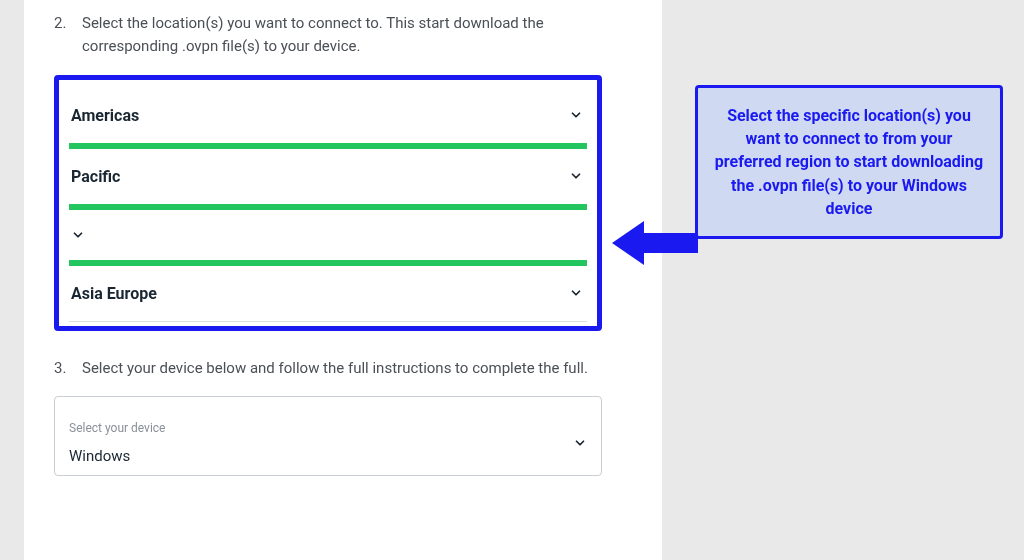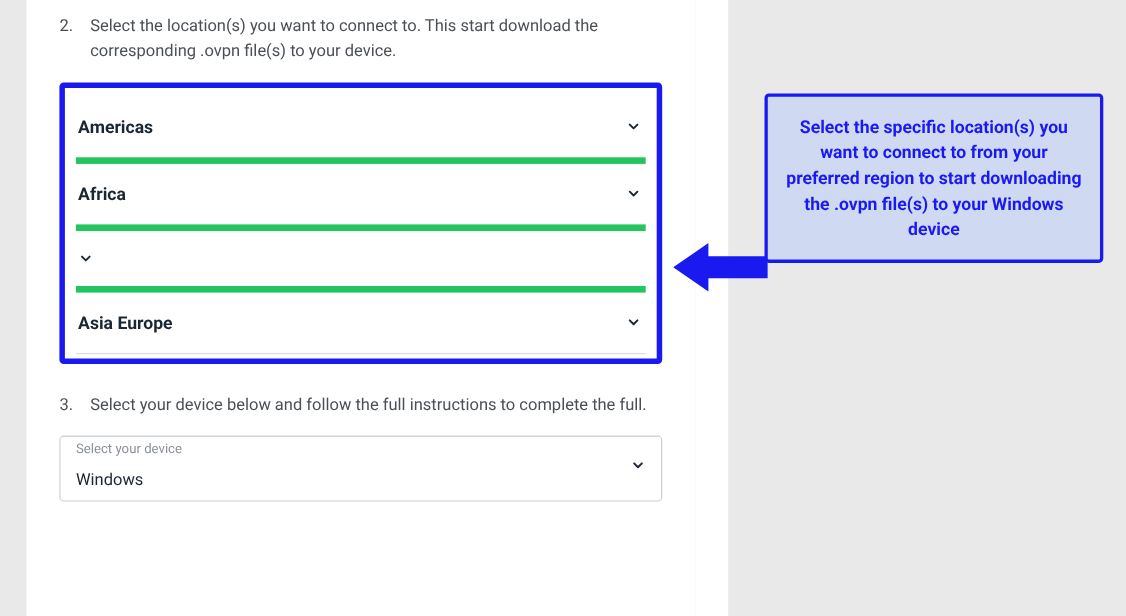--- a/index.html
+++ b/index.html
@@ -56,21 +56,21 @@
   }
   .chevron {
     width: 14px;
     height: 14px;
     flex-shrink: 0;
   }
   .chevron svg { display: block; }
   .device-select {
     border: 1px solid #c9ced4;
     border-radius: 4px;
-    padding: 4px 14px 10px 14px;
+    padding: 24px 14px 10px 14px;
     display: flex;
     align-items: center;
     justify-content: space-between;
     cursor: pointer;
     margin-top: 4px;
   }
   .device-texts { display: flex; flex-direction: column; }
   .device-label {
     font-size: 12px;
     color: #8a9099;
@@ -129,21 +129,21 @@
     <div class="accordion-box">
       <div class="accordion-item">
         <span class="accordion-label">Americas</span>
         <span class="chevron">
           <svg width="14" height="14" viewBox="0 0 24 24" fill="none" stroke="#1a2733" stroke-width="3" stroke-linecap="round" stroke-linejoin="round">
               <polyline points="6 9 12 15 18 9"></polyline>
             </svg>
         </span>
       </div>
       <div class="accordion-item">
-        <span class="accordion-label">Africa</span>
+        <span class="accordion-label">Pacific</span>
         <span class="chevron">
           <svg width="14" height="14" viewBox="0 0 24 24" fill="none" stroke="#1a2733" stroke-width="3" stroke-linecap="round" stroke-linejoin="round">
               <polyline points="6 9 12 15 18 9"></polyline>
             </svg>
         </span>
       </div>
       <div class="accordion-item">
         <span class="chevron">
           <svg width="14" height="14" viewBox="0 0 24 24" fill="none" stroke="#1a2733" stroke-width="3" stroke-linecap="round" stroke-linejoin="round">
               <polyline points="6 9 12 15 18 9"></polyline>

